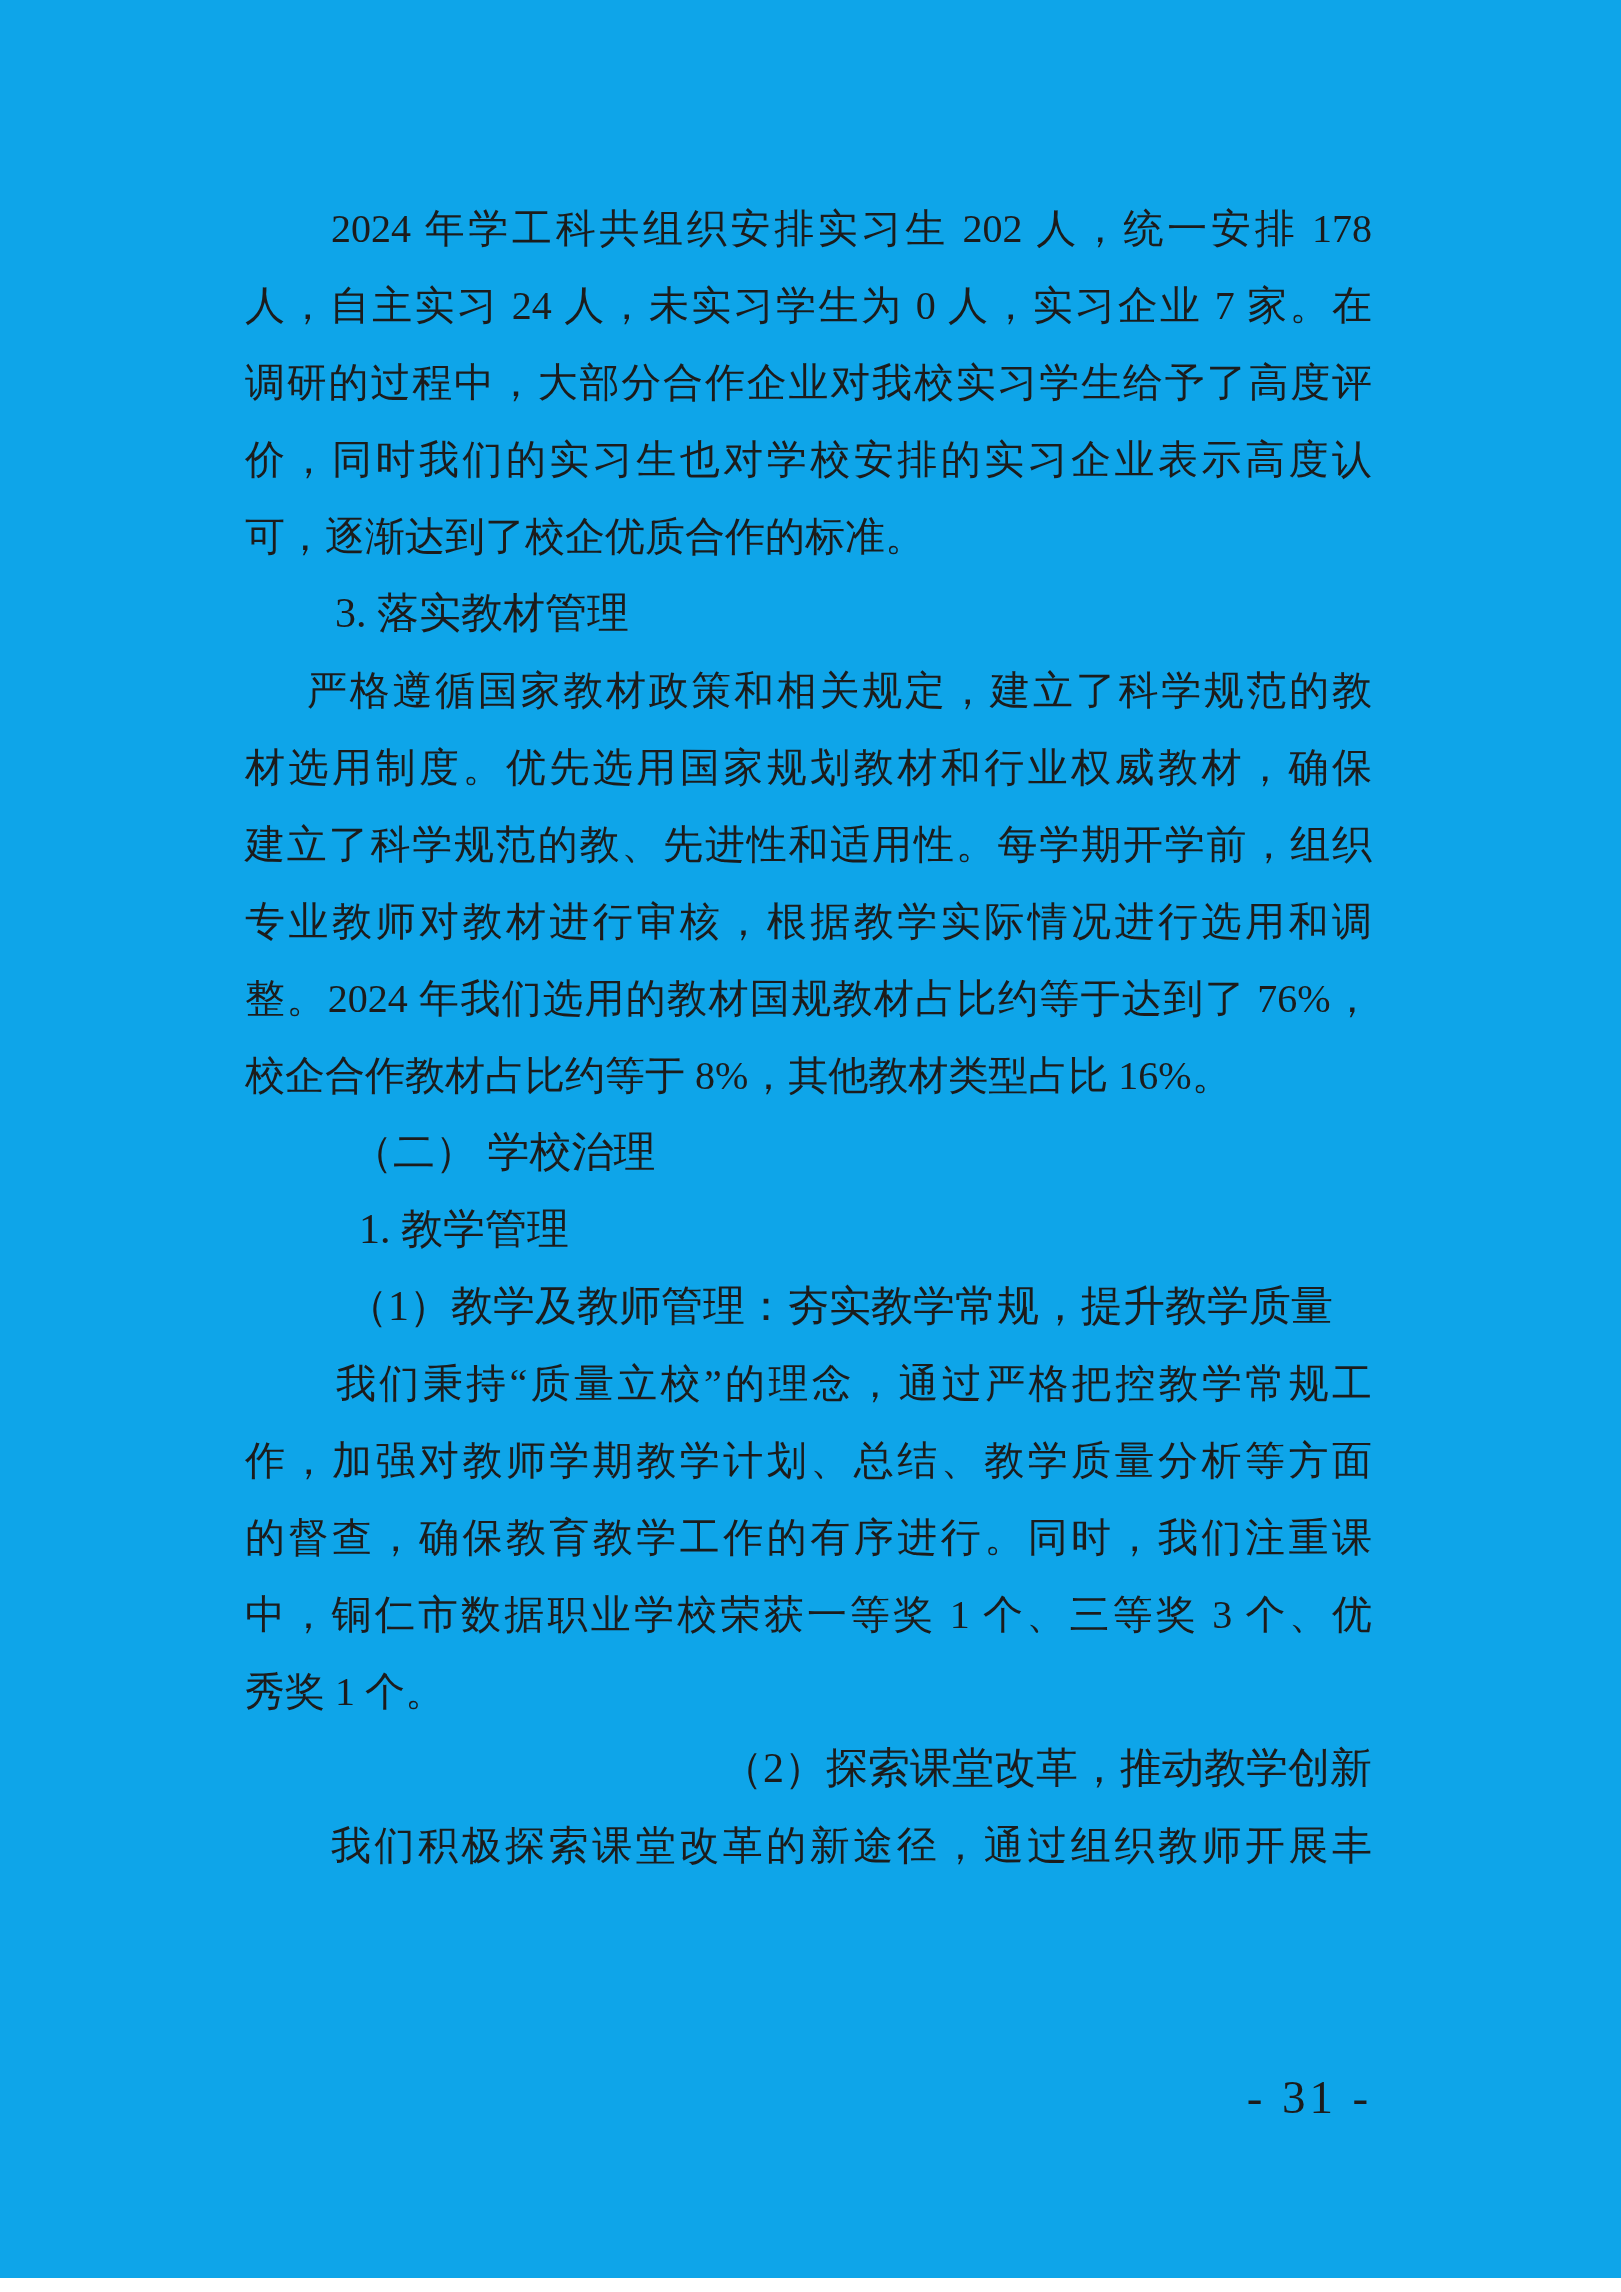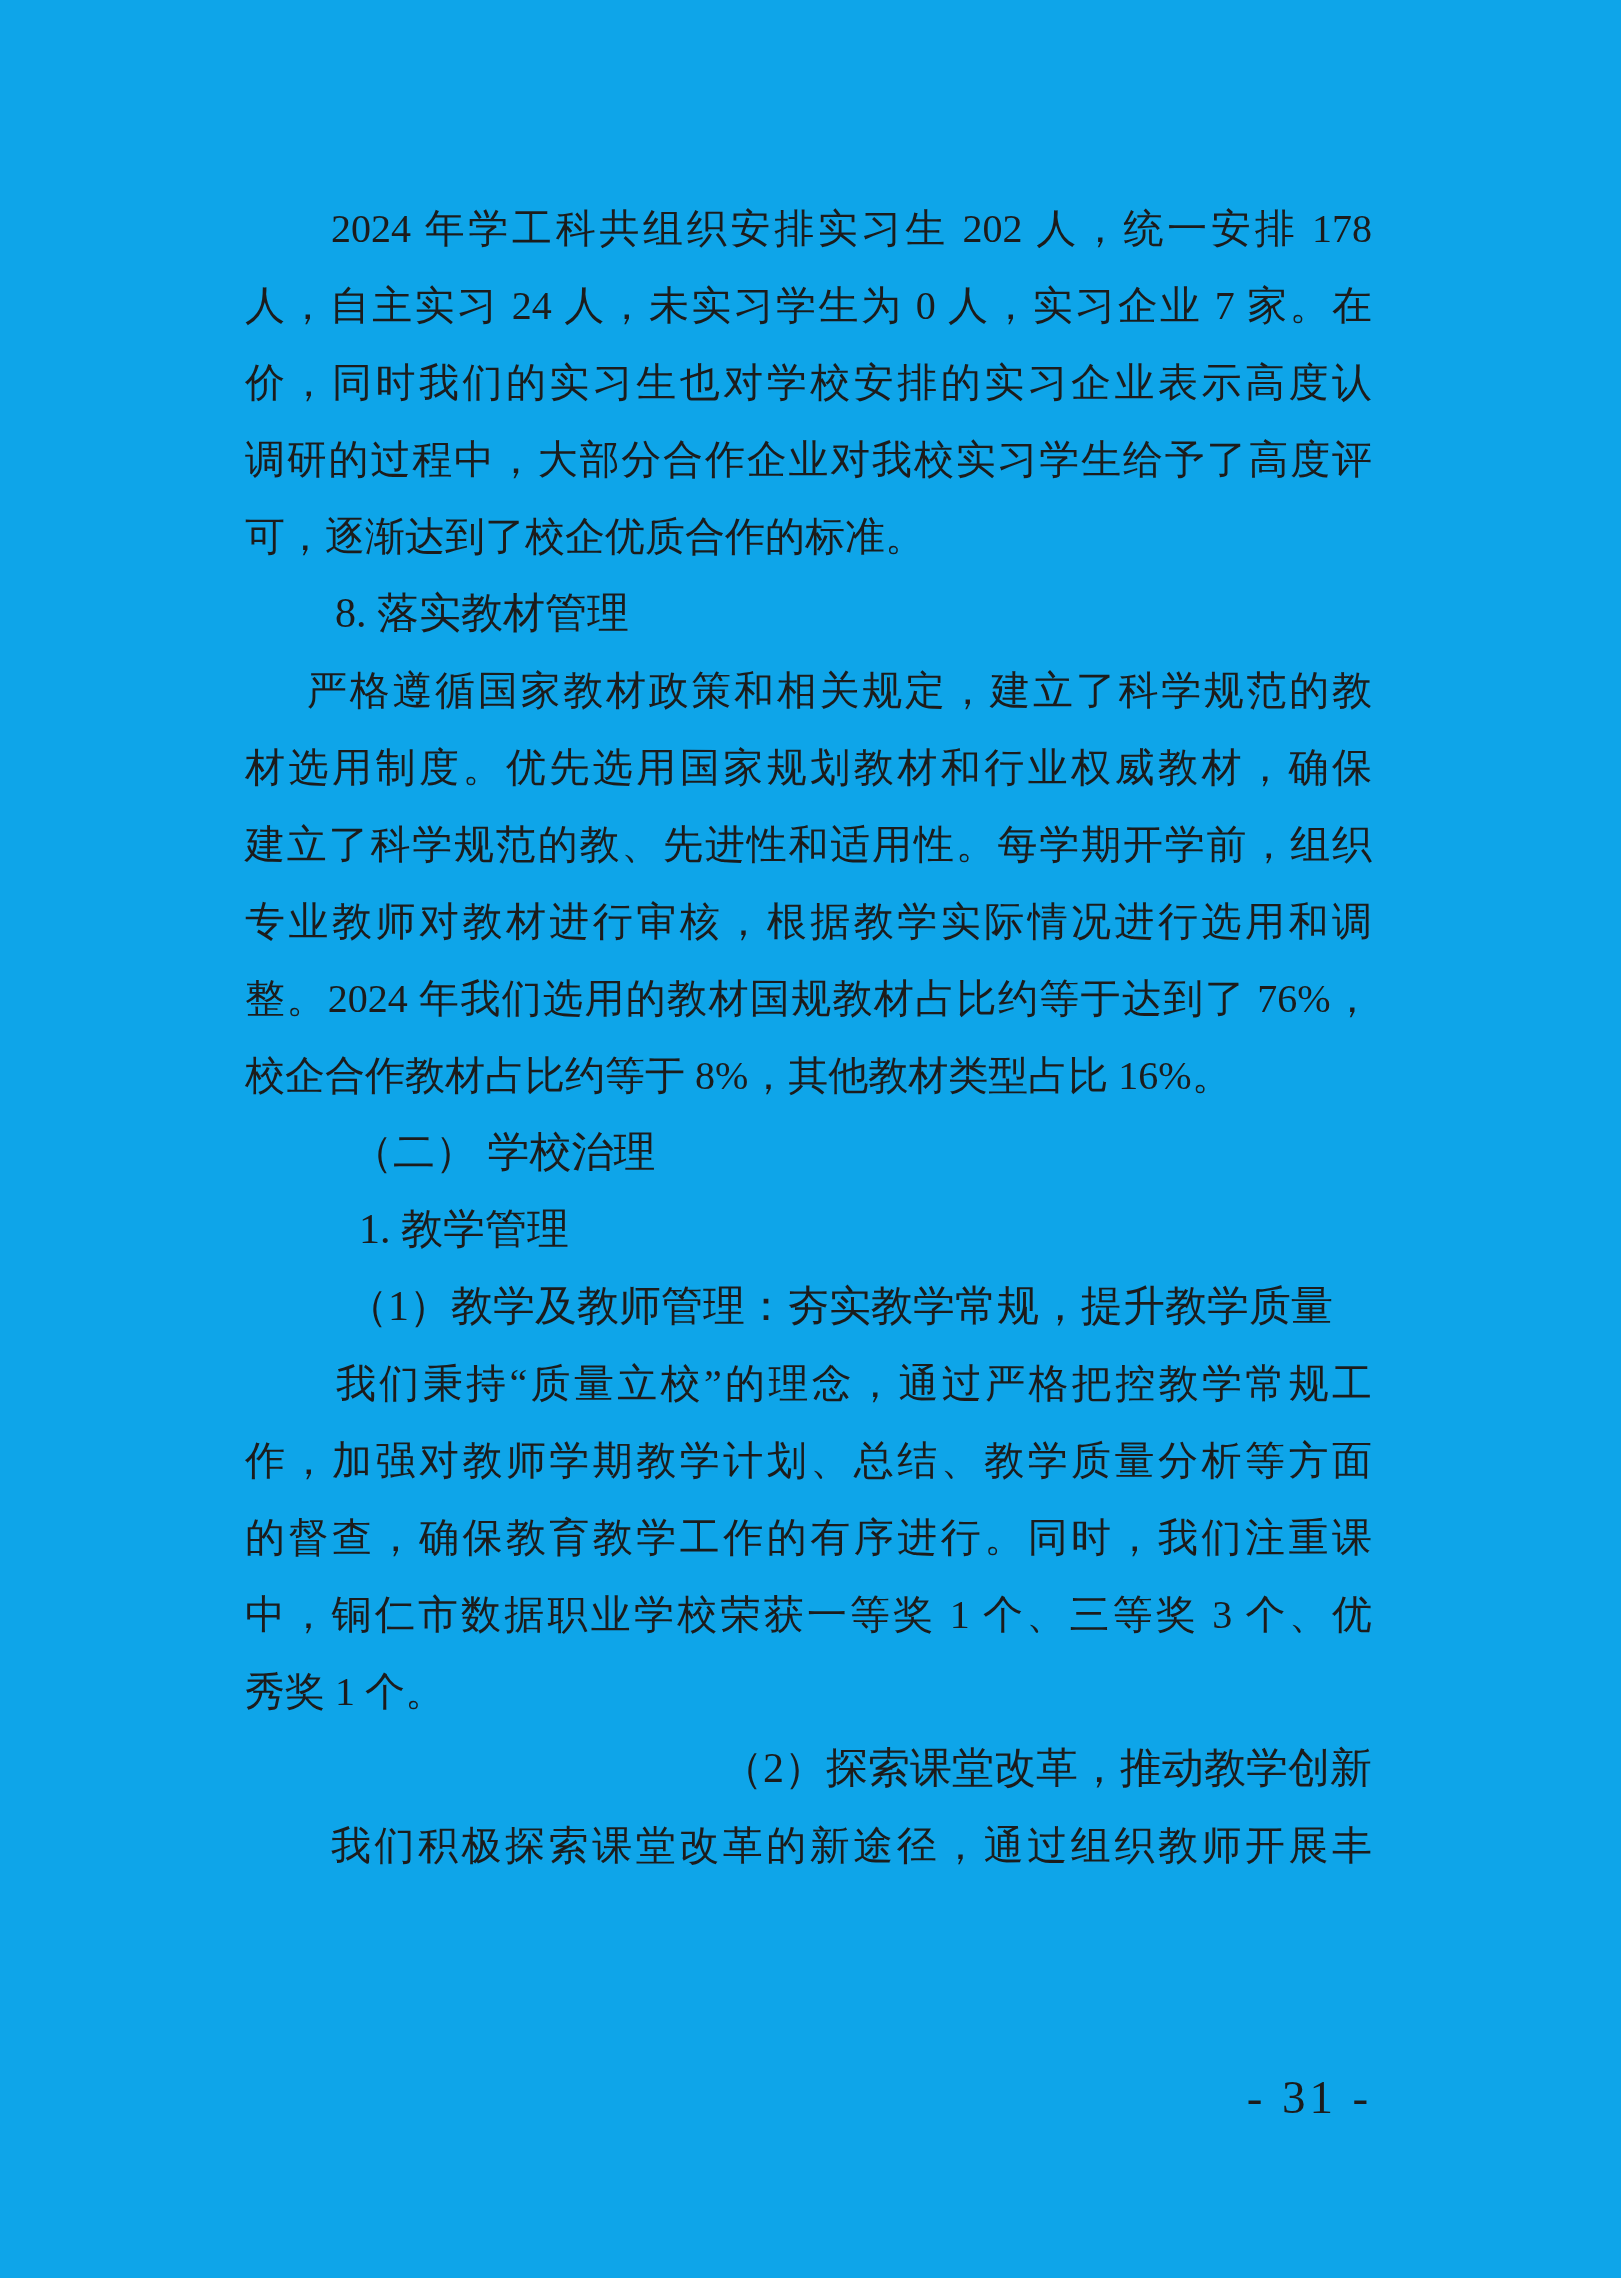--- a/index.html
+++ b/index.html
@@ -50,24 +50,24 @@
     color: #1c1c1c;
   }
 </style>
 </head>
 <body>
 
 <div class="page">
   <div class="text-block" id="text-block">
       <div class="line body fill" style="padding-left: 86px;">2024 年学工科共组织安排实习生 202 人，统一安排 178</div>
       <div class="line body fill" style="padding-left: 0px;">人，自主实习 24 人，未实习学生为 0 人，实习企业 7 家。在</div>
+      <div class="line body fill" style="padding-left: 0px;">调研的过程中，大部分合作企业对我校实习学生给予了高度评</div>
       <div class="line body fill" style="padding-left: 0px;">价，同时我们的实习生也对学校安排的实习企业表示高度认</div>
-      <div class="line body fill" style="padding-left: 0px;">调研的过程中，大部分合作企业对我校实习学生给予了高度评</div>
       <div class="line body" style="padding-left: 0px;">可，逐渐达到了校企优质合作的标准。</div>
-      <div class="line kai" style="padding-left: 90px;">8. 落实教材管理</div>
+      <div class="line kai" style="padding-left: 90px;">3. 落实教材管理</div>
       <div class="line body fill" style="padding-left: 62px;">严格遵循国家教材政策和相关规定，建立了科学规范的教</div>
       <div class="line body fill" style="padding-left: 0px;">材选用制度。优先选用国家规划教材和行业权威教材，确保</div>
       <div class="line body fill" style="padding-left: 0px;">建立了科学规范的教、先进性和适用性。每学期开学前，组织</div>
       <div class="line body fill" style="padding-left: 0px;">专业教师对教材进行审核，根据教学实际情况进行选用和调</div>
       <div class="line body fill" style="padding-left: 0px;">整。2024 年我们选用的教材国规教材占比约等于达到了 76%，</div>
       <div class="line body" style="padding-left: 0px;">校企合作教材占比约等于 8%，其他教材类型占比 16%。</div>
       <div class="line kai" style="padding-left: 106px;">（二） 学校治理</div>
       <div class="line kai" style="padding-left: 114px;">1. 教学管理</div>
       <div class="line kai" style="padding-left: 101px;">（1）教学及教师管理：夯实教学常规，提升教学质量</div>
       <div class="line body fill" style="padding-left: 91px;">我们秉持“质量立校”的理念，通过严格把控教学常规工</div>

